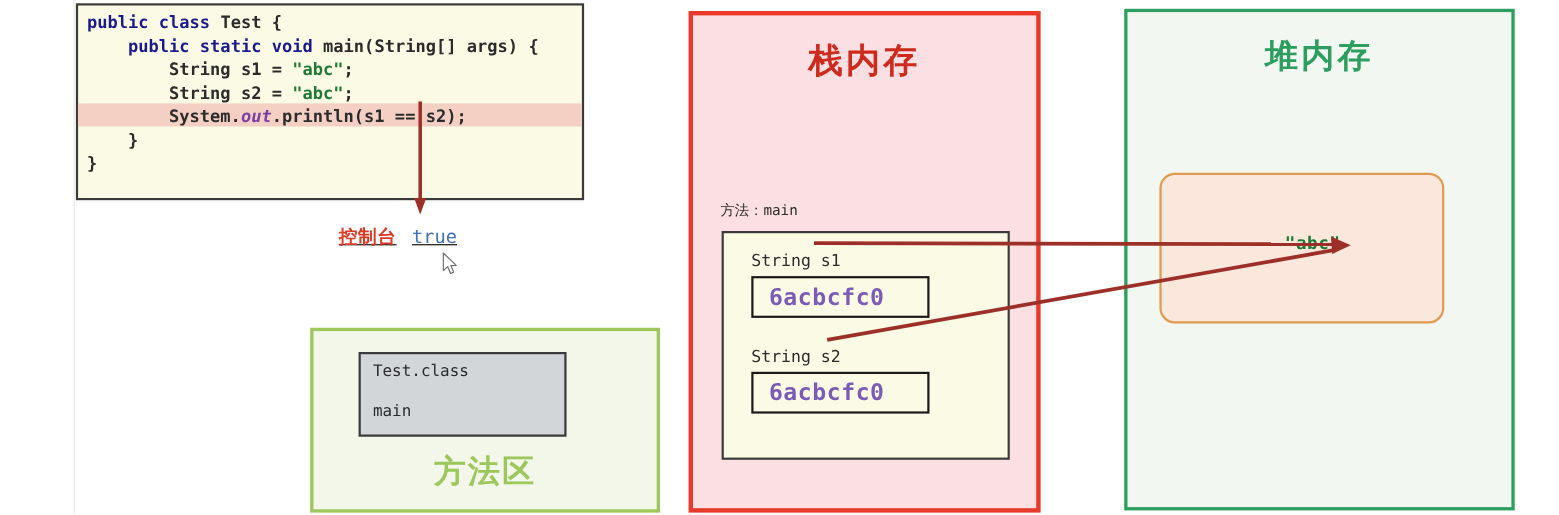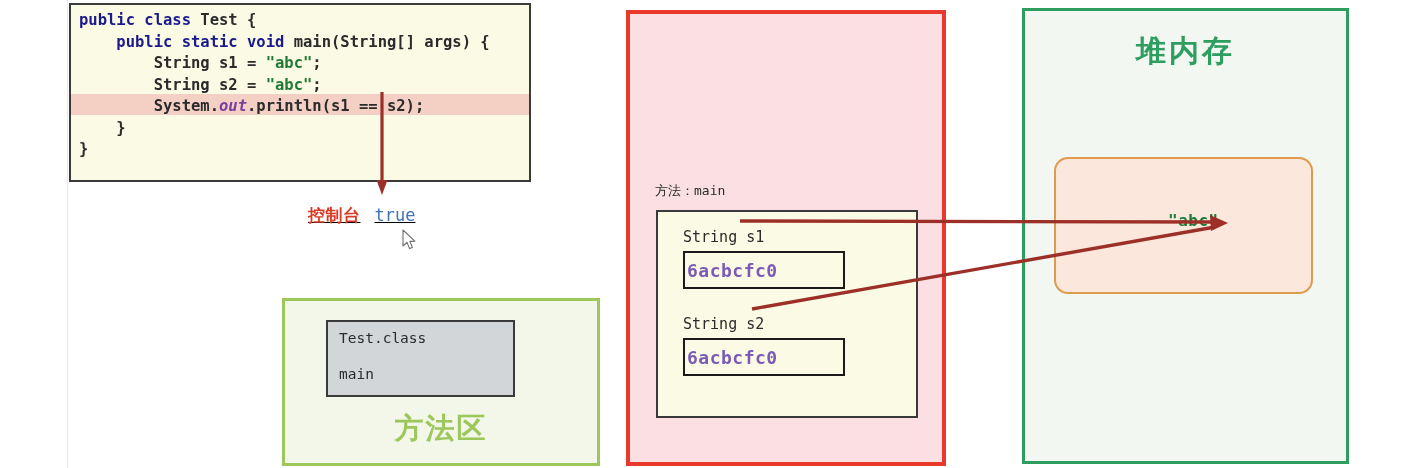--- a/index.html
+++ b/index.html
@@ -193,38 +193,38 @@
   }
   .var-box {
     position: absolute;
     width: 162px;
     height: 38px;
     background: #fbfae4;
     border: 2px solid #1a1a1a;
     box-sizing: border-box;
     display: flex;
     align-items: center;
-    padding-left: 2px;
-    font-family: "DejaVu Sans Mono", "Liberation Mono", monospace;
-    font-size: 18px;
+    padding-left: 14px;
+    font-family: "DejaVu Sans Mono", "Liberation Mono", monospace;
+    font-size: 21px;
     font-weight: bold;
     color: #7b5bb5;
     letter-spacing: 0.5px;
   }
   #s1-label { left: 25px; top: 16px; }
   #s1-box   { left: 25px; top: 39px; }
   #s2-label { left: 25px; top: 103px; }
   #s2-box   { left: 25px; top: 126px; }
 
   
   #heap-memory {
     position: absolute;
     left: 1022px;
     top: 8px;
-    width: 327px;
+    width: 355px;
     height: 456px;
     background: #f2f7f2;
     border: 3px solid #2e9e60;
     box-sizing: border-box;
   }
   #heap-title {
     position: absolute;
     left: 0;
     top: 20px;
     width: 100%;
@@ -306,20 +306,21 @@
 
   <div id="method-area">
     <div id="method-class-box">
       <div>Test.class</div>
       <div class="line2">main</div>
     </div>
     <div id="method-area-title">方法区</div>
   </div>
 
   <div id="stack-memory">
+    <div id="stack-title">栈内存</div>
     <div id="stack-method-label">方法：main</div>
 
     <div id="stack-frame">
       <div class="var-label" id="s1-label">String s1</div>
       <div class="var-box" id="s1-box">6acbcfc0</div>
 
       <div class="var-label" id="s2-label">String s2</div>
       <div class="var-box" id="s2-box">6acbcfc0</div>
     </div>
   </div>

